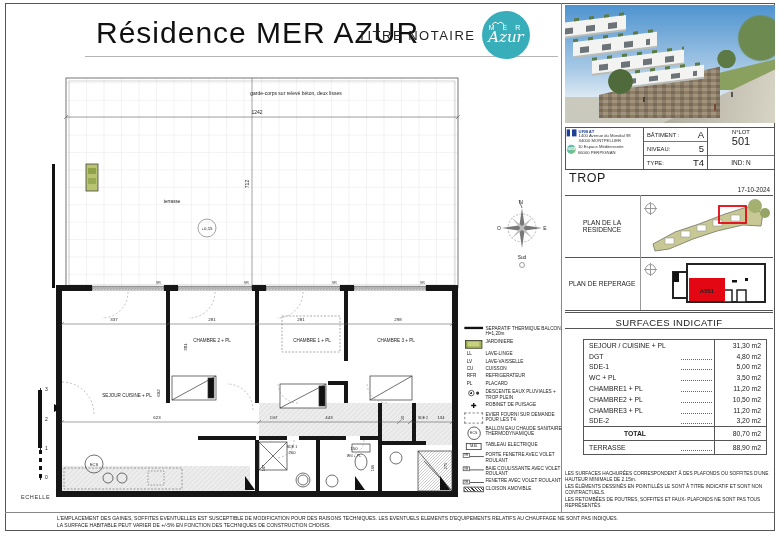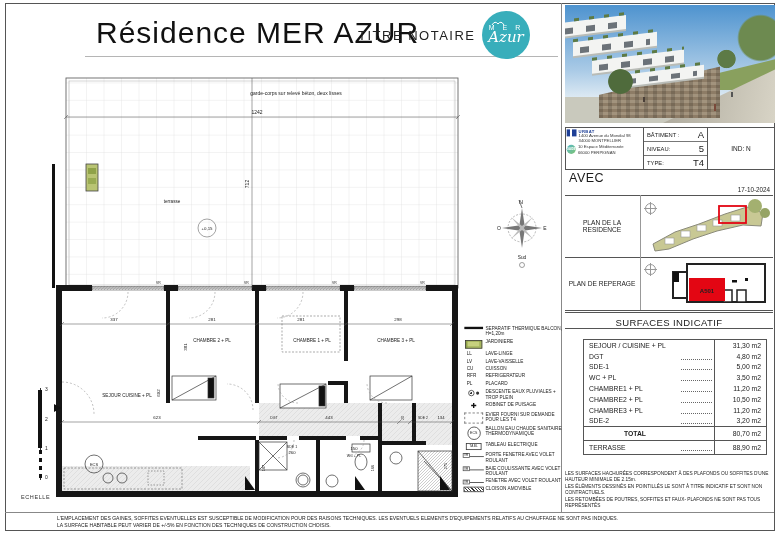--- a/index.html
+++ b/index.html
@@ -174,26 +174,30 @@
     <div class="imrow">
         <span class="imlabel">NIVEAU:</span>
         <span class="imval">5</span>
       </div>
     <div class="imrow">
         <span class="imlabel">TYPE:</span>
         <span class="imval">T4</span>
       </div>
   </div>
   <div class="info-right">
+    <div class="irtop">
+      <div class="lotlab">N°LOT</div>
+      <div class="lotval">501</div>
+    </div>
     <div class="irbot">IND: N</div>
   </div>
 </div>
 
 <div class="abs" id="planrow">
-  <div id="plan-word">AVEC</div>
+  <div id="plan-word">TROP</div>
   <div id="plan-date">17-10-2024</div>
 </div>
 
 <div class="abs maprow" id="resrow">
   <div class="maplabel">PLAN DE LA RESIDENCE</div>
   <div class="mapdiv"></div>
   <div class="mini-compass" style="left:80px;top:8px;"></div>
   <svg style="position:absolute;left:82px;top:3px;" width="124" height="56" viewBox="0 0 124 56">
     <path d="M6,46 L28,34 L52,26 L78,16 L100,9 L116,15 L114,28 L96,27 L70,33 L46,41 L22,51 L8,53 Z" fill="#c8c894" stroke="#8a8a7a" stroke-width="1"></path>
     <g fill="#fff" stroke="#999" stroke-width="0.6">

